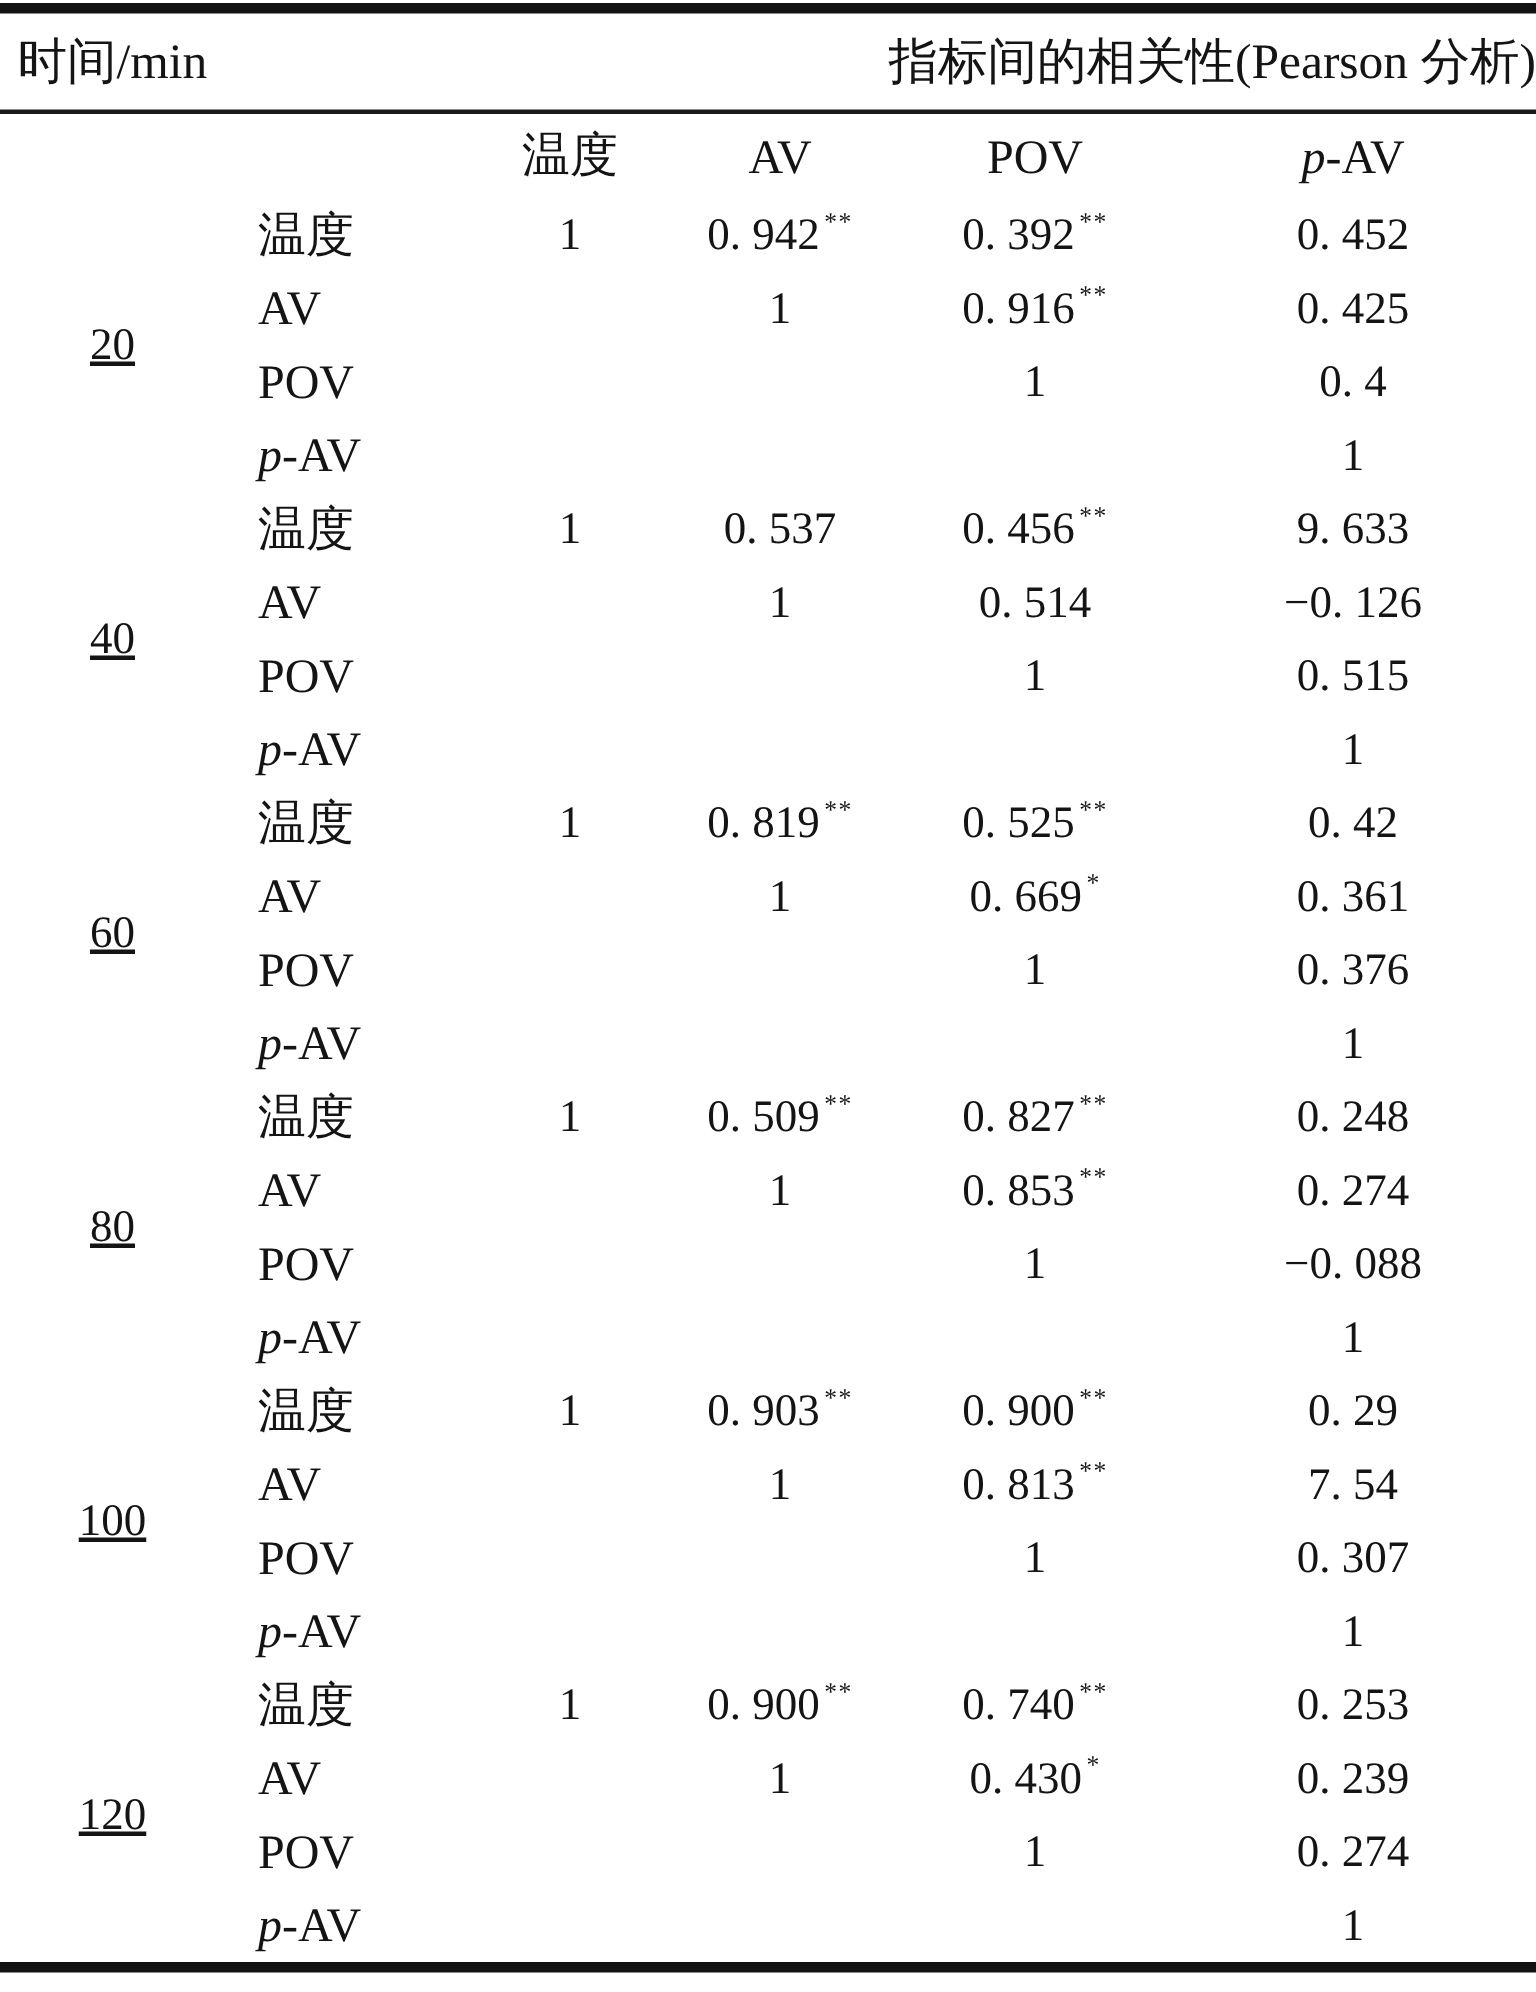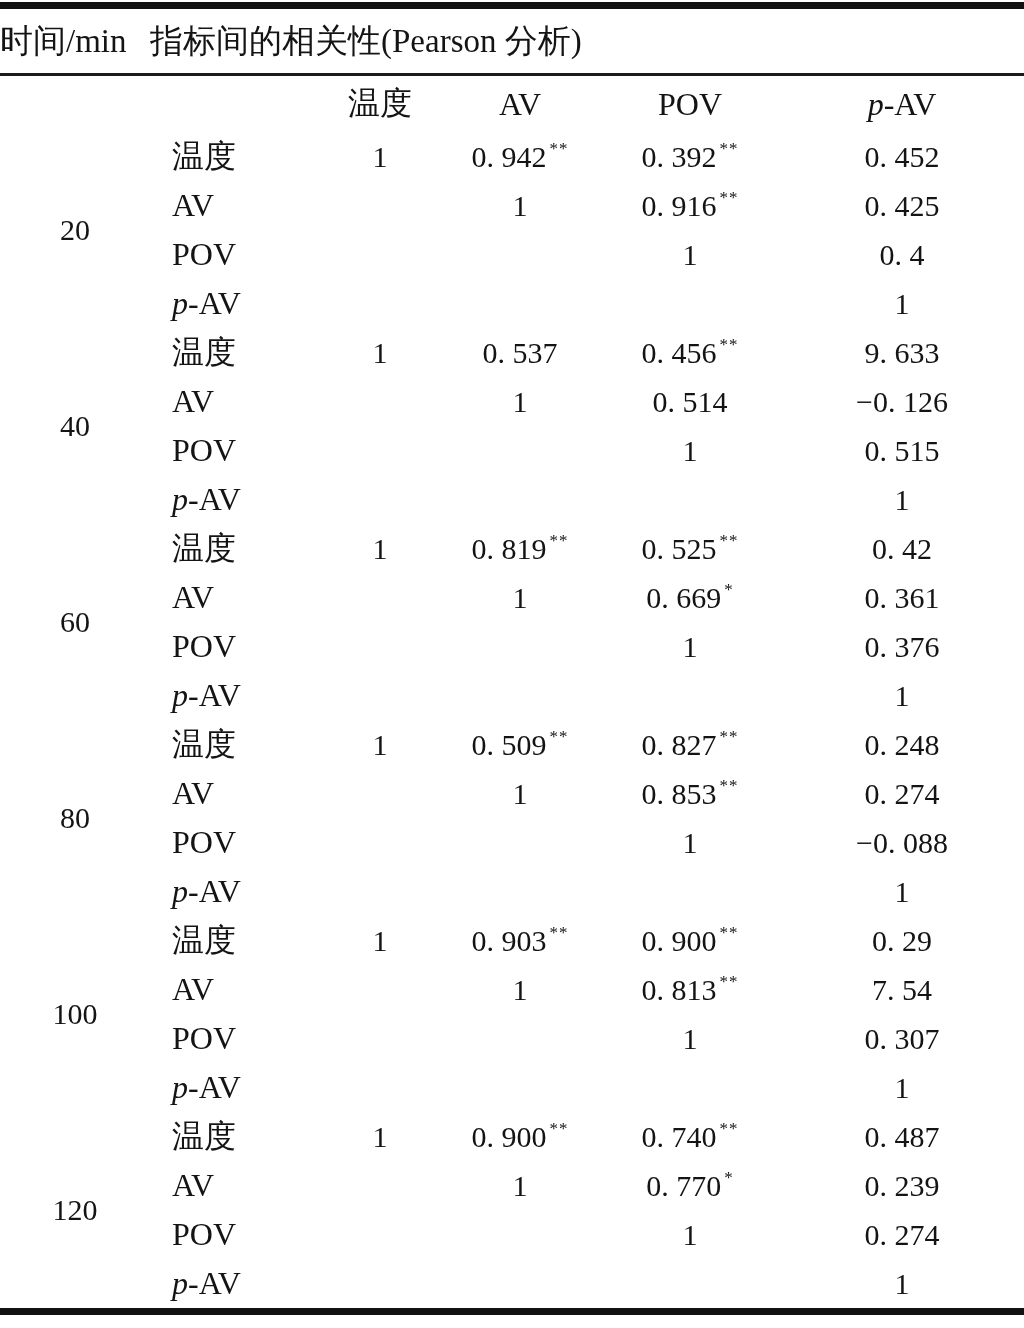--- a/index.html
+++ b/index.html
@@ -38,39 +38,40 @@
     padding: 0;
     vertical-align: middle;
     white-space: nowrap;
   }
   tr.header-row th {
     height: 64px;
     border-bottom: 3px solid #1a1a1a;
     font-size: 33px;
   }
   th.time-header {
-    text-align: left;
+    text-align: center;
     padding-left: 0;
     margin-left: 11px;
   }
   th.main-title {
-    text-align: left;
+    text-align: right;
   }
   tr.subheader-row th {
     height: 56px;
     text-align: center;
     font-size: 32px;
   }
   tbody td {
     height: 49px;
     font-size: 31px;
   }
   td.time-cell {
     text-align: center;
     font-size: 30px;
+    text-decoration: underline;
   }
   td.label-cell {
     text-align: left;
     padding-left: 22px;
     font-size: 32px;
   }
   td.val-cell {
     text-align: center;
     font-size: 30px;
   }
@@ -257,27 +258,27 @@
           <td class="val-cell"></td>
           <td class="val-cell"></td>
           <td class="val-cell"><span>1</span></td>
         </tr>
         <tr>
           <td rowspan="4" class="time-cell">120</td>
           <td class="label-cell">温度</td>
           <td class="val-cell"><span>1</span></td>
           <td class="val-cell"><span>0. 900</span><sup>**</sup></td>
           <td class="val-cell"><span>0. 740</span><sup>**</sup></td>
-          <td class="val-cell"><span>0. 487</span></td>
-        </tr>
-        <tr>
-          <td class="label-cell">AV</td>
-          <td class="val-cell"></td>
-          <td class="val-cell"><span>1</span></td>
-          <td class="val-cell"><span>0. 770</span><sup>*</sup></td>
+          <td class="val-cell"><span>0. 253</span></td>
+        </tr>
+        <tr>
+          <td class="label-cell">AV</td>
+          <td class="val-cell"></td>
+          <td class="val-cell"><span>1</span></td>
+          <td class="val-cell"><span>0. 430</span><sup>*</sup></td>
           <td class="val-cell"><span>0. 239</span></td>
         </tr>
         <tr>
           <td class="label-cell">POV</td>
           <td class="val-cell"></td>
           <td class="val-cell"></td>
           <td class="val-cell"><span>1</span></td>
           <td class="val-cell"><span>0. 274</span></td>
         </tr>
         <tr>

